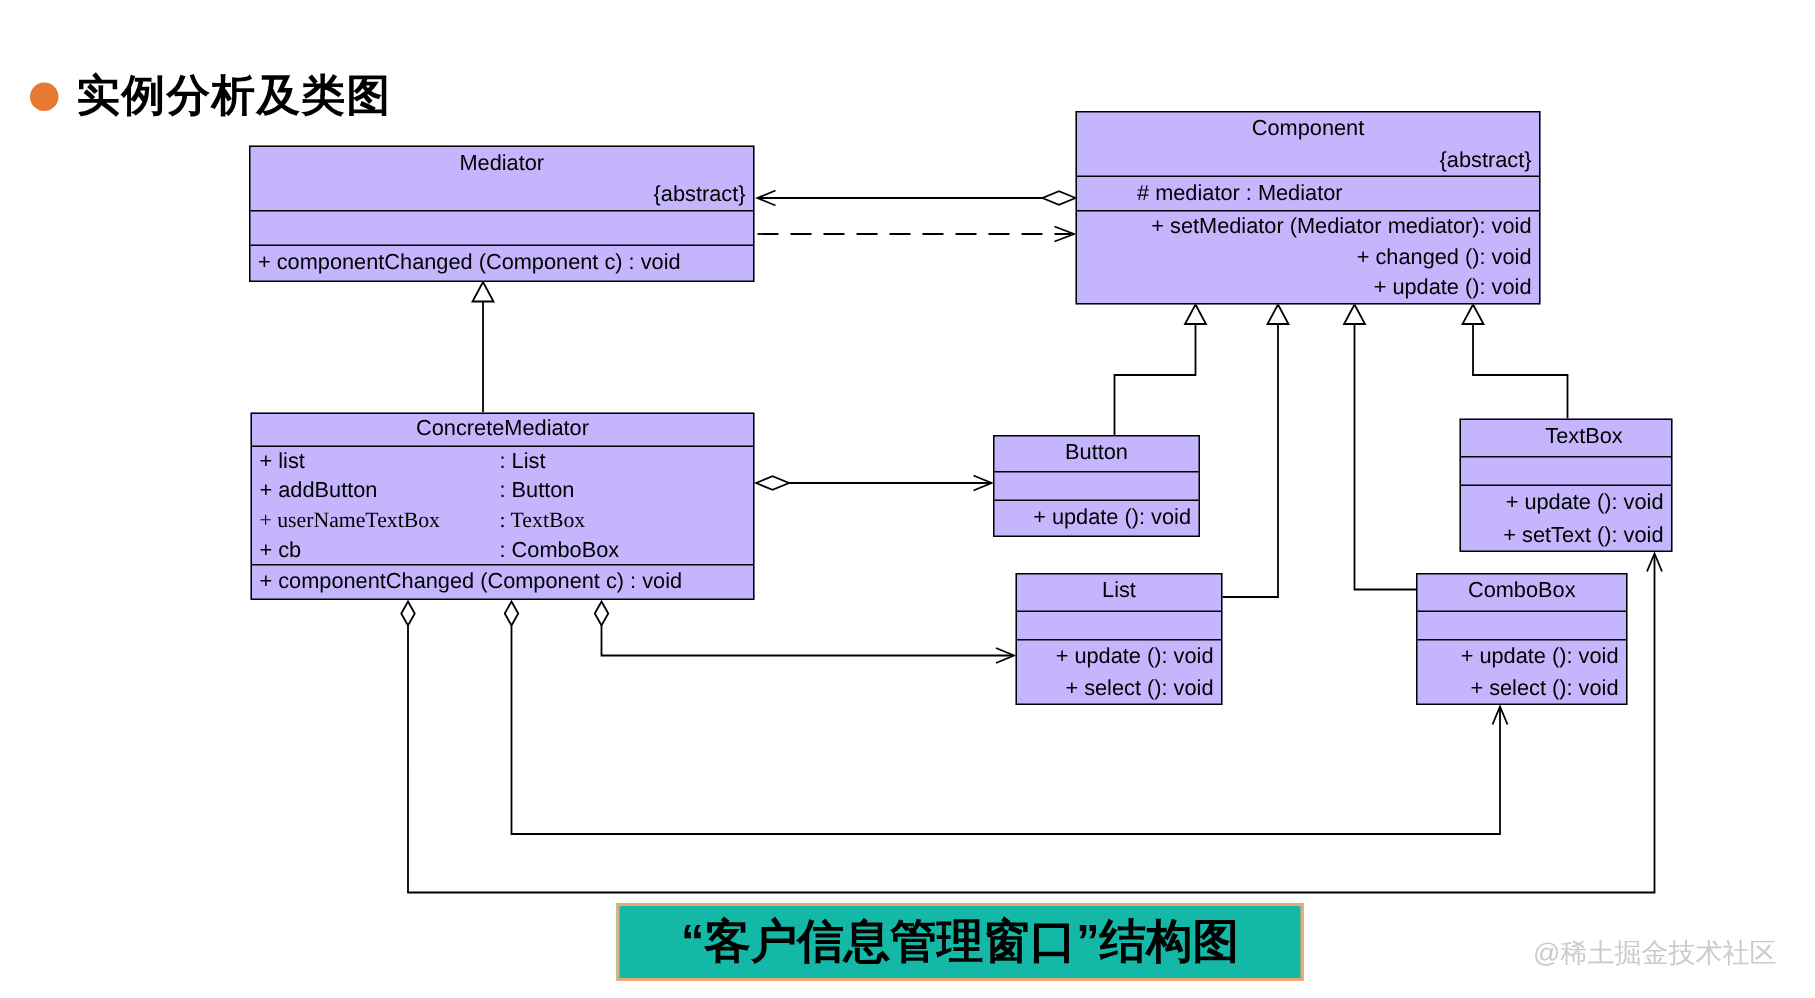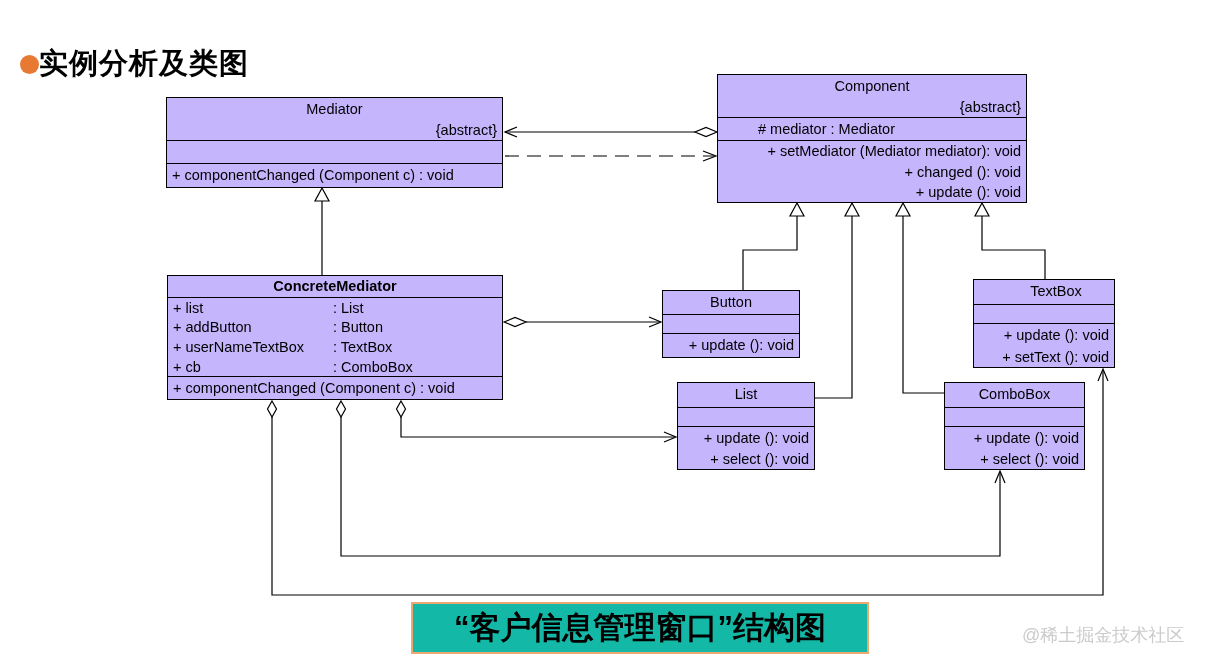--- a/index.html
+++ b/index.html
@@ -1,21 +1,21 @@
 <!DOCTYPE html>
 <html><head>
 <meta charset="utf-8">
 <style>
   html,body{margin:0;padding:0;background:#fff;}
   #canvas{
     position:relative;width:1210px;height:665px;background:#ffffff;overflow:hidden;
     font-family:"Liberation Sans",sans-serif;color:#000;
   }
   
-  .page-title-row{position:absolute;left:20px;top:44px;display:flex;align-items:center;}
+  .page-title-row{position:absolute;left:20px;top:44px;display:flex;align-items:center;gap:12px;}
   .bullet{width:19px;height:19px;border-radius:50%;background:#e87933;}
   .page-title{font-size:29px;font-weight:bold;letter-spacing:1px;}
   
   .uml-class{
     position:absolute;background:#c4b5fd;border:1px solid #000;box-sizing:border-box;
     font-size:14.5px;line-height:1;
   }
   .uml-head{position:relative;box-sizing:border-box;}
   .uml-name{text-align:center;padding-top:4px;}
   .uml-stereo{position:absolute;right:5px;bottom:3px;}
@@ -141,33 +141,33 @@
         <span>: void</span>
       </div>
       <div class="row split" style="height:20.5px;">
         <span>+ update ()</span>
         <span>: void</span>
       </div>
     </div>
   </div>
 
   <div class="uml-class" style="left:167px;top:275px;width:336px;">
-    <div class="uml-head" style="height:21px;font-weight:bold;">
+    <div class="uml-head" style="height:21px;">
       <div class="uml-name" style="padding-top:3px;">ConcreteMediator</div>
     </div>
     <div class="sect" style="height:79px;">
       <div class="row" style="height:19.75px;">
         <span class="an">+ list</span>
         <span>: List</span>
       </div>
       <div class="row" style="height:19.75px;">
         <span class="an">+ addButton</span>
         <span>: Button</span>
       </div>
-      <div class="row" style="height:19.75px;">
+      <div class="row" style="height:19.75px;font-family:Liberation Serif, serif;">
         <span class="an">+ userNameTextBox</span>
         <span>: TextBox</span>
       </div>
       <div class="row" style="height:19.75px;">
         <span class="an">+ cb</span>
         <span>: ComboBox</span>
       </div>
     </div>
     <div class="sect" style="height:23px;">
       <div class="row" style="height:22px;">+ componentChanged (Component c) : void</div>

